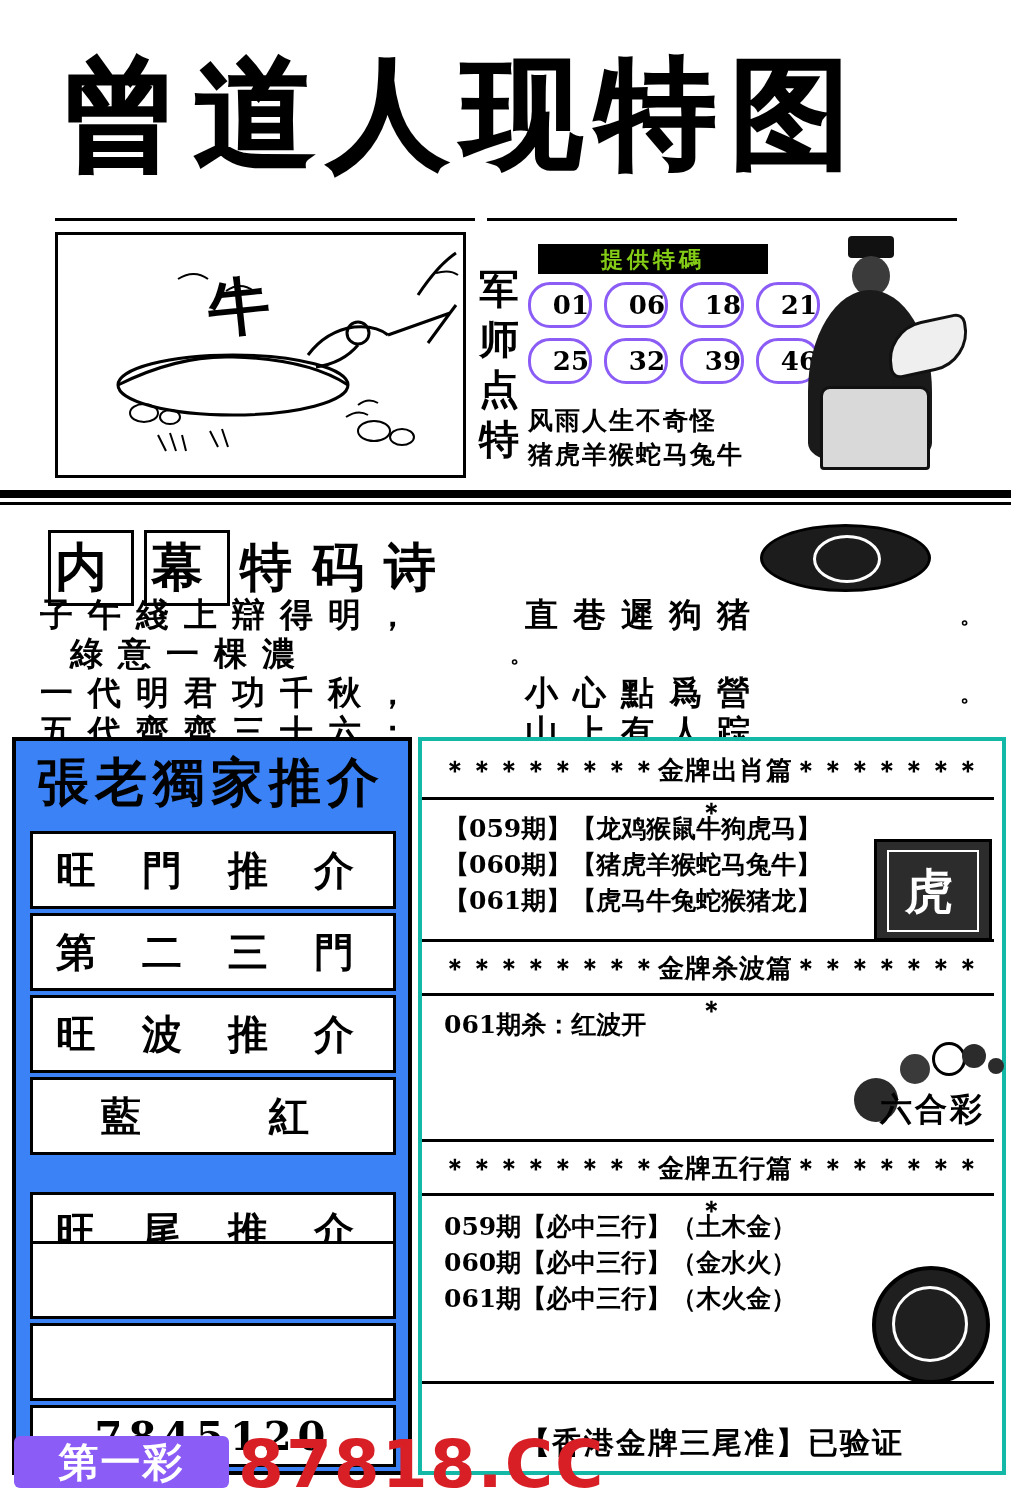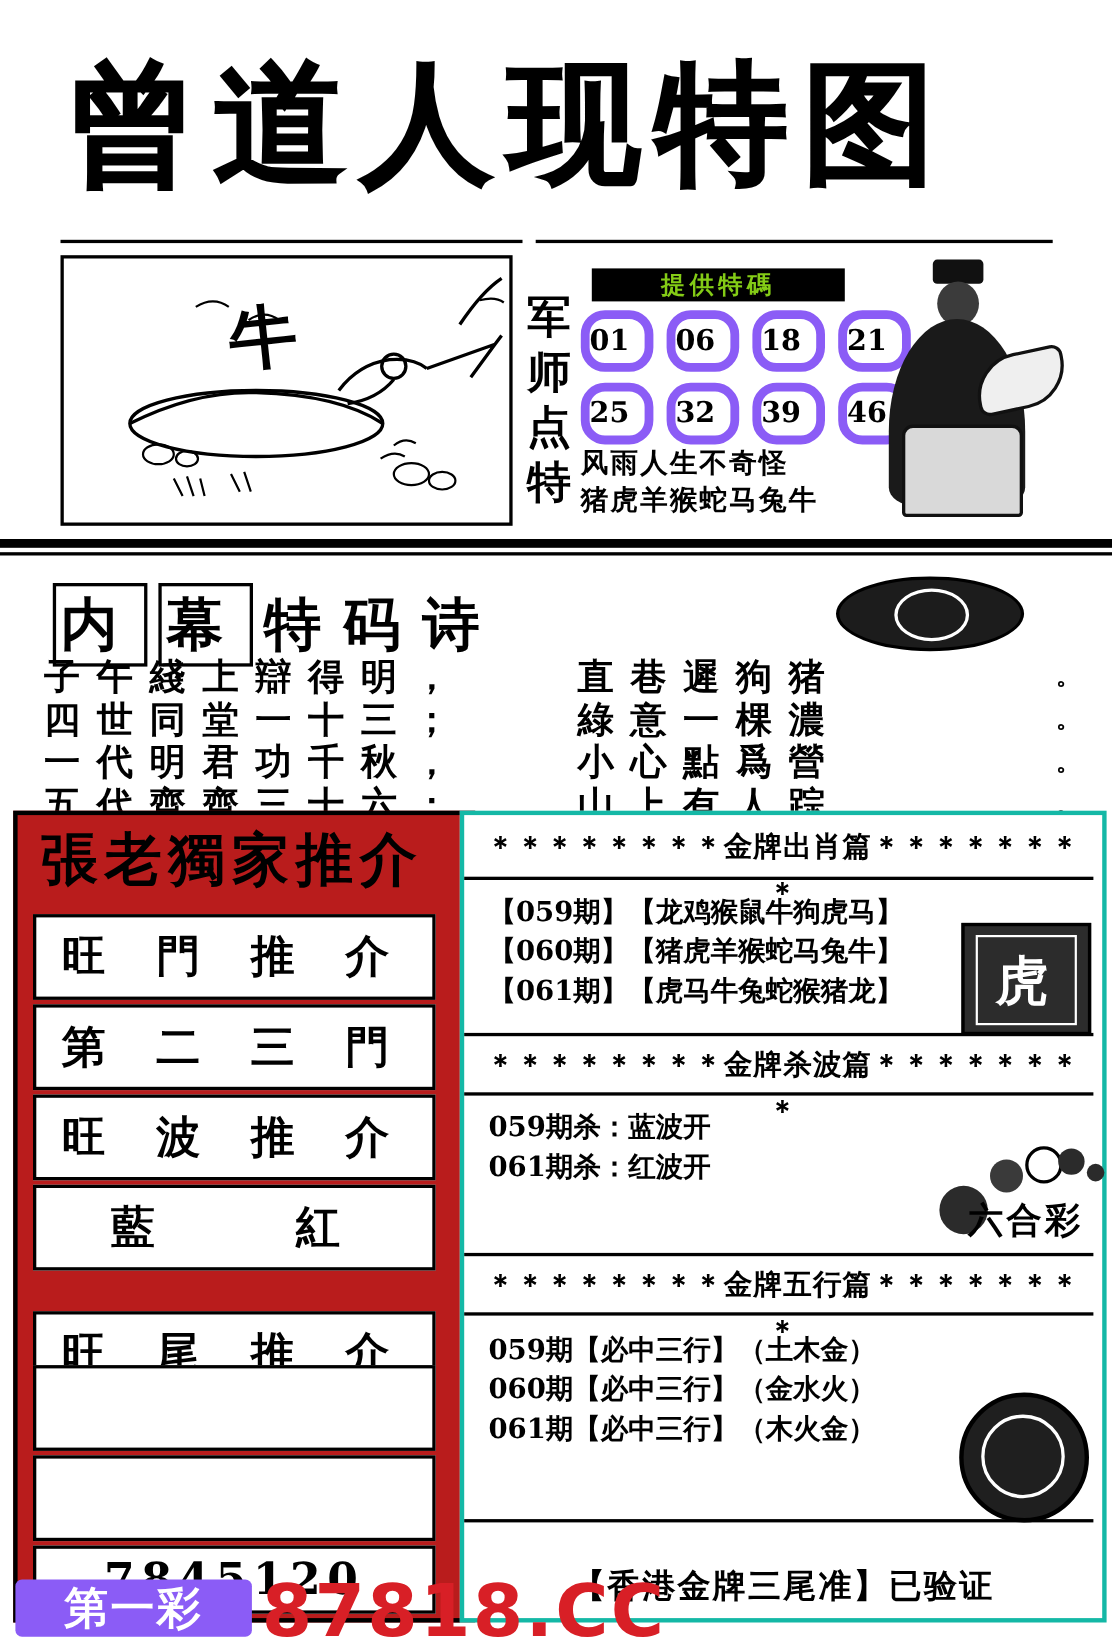--- a/index.html
+++ b/index.html
@@ -40,22 +40,22 @@
   .numbox{position:absolute;left:528px;top:20px;width:300px;height:230px;}
   .numbox-title{
     position:absolute;left:10px;top:0;width:230px;height:30px;
     background:#000;color:#84cc16;font-weight:700;font-size:22px;
     letter-spacing:4px;text-align:center;line-height:30px;
     font-family:"DejaVu Serif","Liberation Serif",serif;
   }
   .balls{position:absolute;left:0;top:38px;width:300px;}
   .ball-row{display:flex;gap:12px;margin-bottom:10px;}
   .ball{
-    width:58px;height:40px;border:8px solid #8b5cf6;border-radius:22px;
-    font-size:26px;font-weight:700;text-align:left;line-height:40px;
+    width:58px;height:40px;border:3px solid #8b5cf6;border-radius:22px;
+    font-size:26px;font-weight:700;text-align:right;line-height:40px;
     font-family:"DejaVu Serif","Liberation Serif",serif;background:#fff;
   }
   .poem2{
     position:absolute;left:0;top:160px;width:300px;
     font-family:"DejaVu Serif","Liberation Serif",serif;
     font-weight:700;font-size:25px;line-height:34px;letter-spacing:2px;
   }
   .figure{
     position:absolute;left:790px;top:12px;width:175px;height:235px;
   }
@@ -90,21 +90,21 @@
     position:absolute;left:40px;top:80px;width:940px;
     font-family:"DejaVu Serif","Liberation Serif",serif;
     font-weight:700;font-size:33px;line-height:30px;
   }
   .poem-line{display:flex;margin-bottom:9px;}
   .poem-col{width:460px;letter-spacing:15px;white-space:nowrap;}
   .poem-col.right{width:440px;padding-left:30px;}
   .poem-dot{width:20px;text-align:center;font-size:22px;}
 
   
-  .leftcard{position:absolute;left:12px;top:737px;width:392px;height:730px;border:4px solid #000;background:#b91c1c;padding-left:20px;}
+  .leftcard{position:absolute;left:12px;top:737px;width:392px;height:730px;border:4px solid #000;background:#3b82f6;}
   .leftcard-title{
     position:absolute;left:10px;top:10px;width:370px;height:62px;
     font-family:"DejaVu Serif","Liberation Serif",serif;
     font-weight:700;font-size:52px;letter-spacing:6px;text-align:center;line-height:62px;
   }
   .lrow{
     position:absolute;left:14px;width:360px;height:72px;border:3px solid #000;background:#fff;
     font-family:"DejaVu Serif","Liberation Serif",serif;
     font-weight:700;font-size:40px;letter-spacing:16px;text-align:center;line-height:72px;
   }
@@ -257,21 +257,20 @@
     <div class="seal">
       <div class="seal-in"></div>
     </div>
     <div class="poem-grid">
       <div class="poem-line">
         <div class="poem-col">子午綫上辯得明，</div>
         <div class="poem-col right">直巷遲狗猪</div>
         <div class="poem-dot">。</div>
       </div>
       <div class="poem-line">
-        <div class="poem-col">四世同堂一十三；</div>
         <div class="poem-col right">綠意一棵濃</div>
         <div class="poem-dot">。</div>
       </div>
       <div class="poem-line">
         <div class="poem-col">一代明君功千秋，</div>
         <div class="poem-col right">小心點爲營</div>
         <div class="poem-dot">。</div>
       </div>
       <div class="poem-line">
         <div class="poem-col">五代齊齊三十六；</div>
@@ -304,21 +303,20 @@
     </div>
     <div class="stamp-tiger">
       <div class="inner"></div>
       <div class="glyph">虎</div>
     </div>
     <div class="hline" style="top:198px;"></div>
 
     <div class="sect-head" style="top:206px;">＊＊＊＊＊＊＊＊金牌杀波篇＊＊＊＊＊＊＊＊</div>
     <div class="hline" style="top:252px;"></div>
     <div class="rbody" style="top:266px;">
-      <div>059期杀：蓝波开</div>
       <div>061期杀：红波开</div>
     </div>
     <div class="lotto">
       <div class="lb b1"></div>
       <div class="lb b2"></div>
       <div class="lb b3"></div>
       <div class="lb b4"></div>
       <div class="lb b5"></div>
       <div class="lotto-text">六合彩</div>
     </div>

